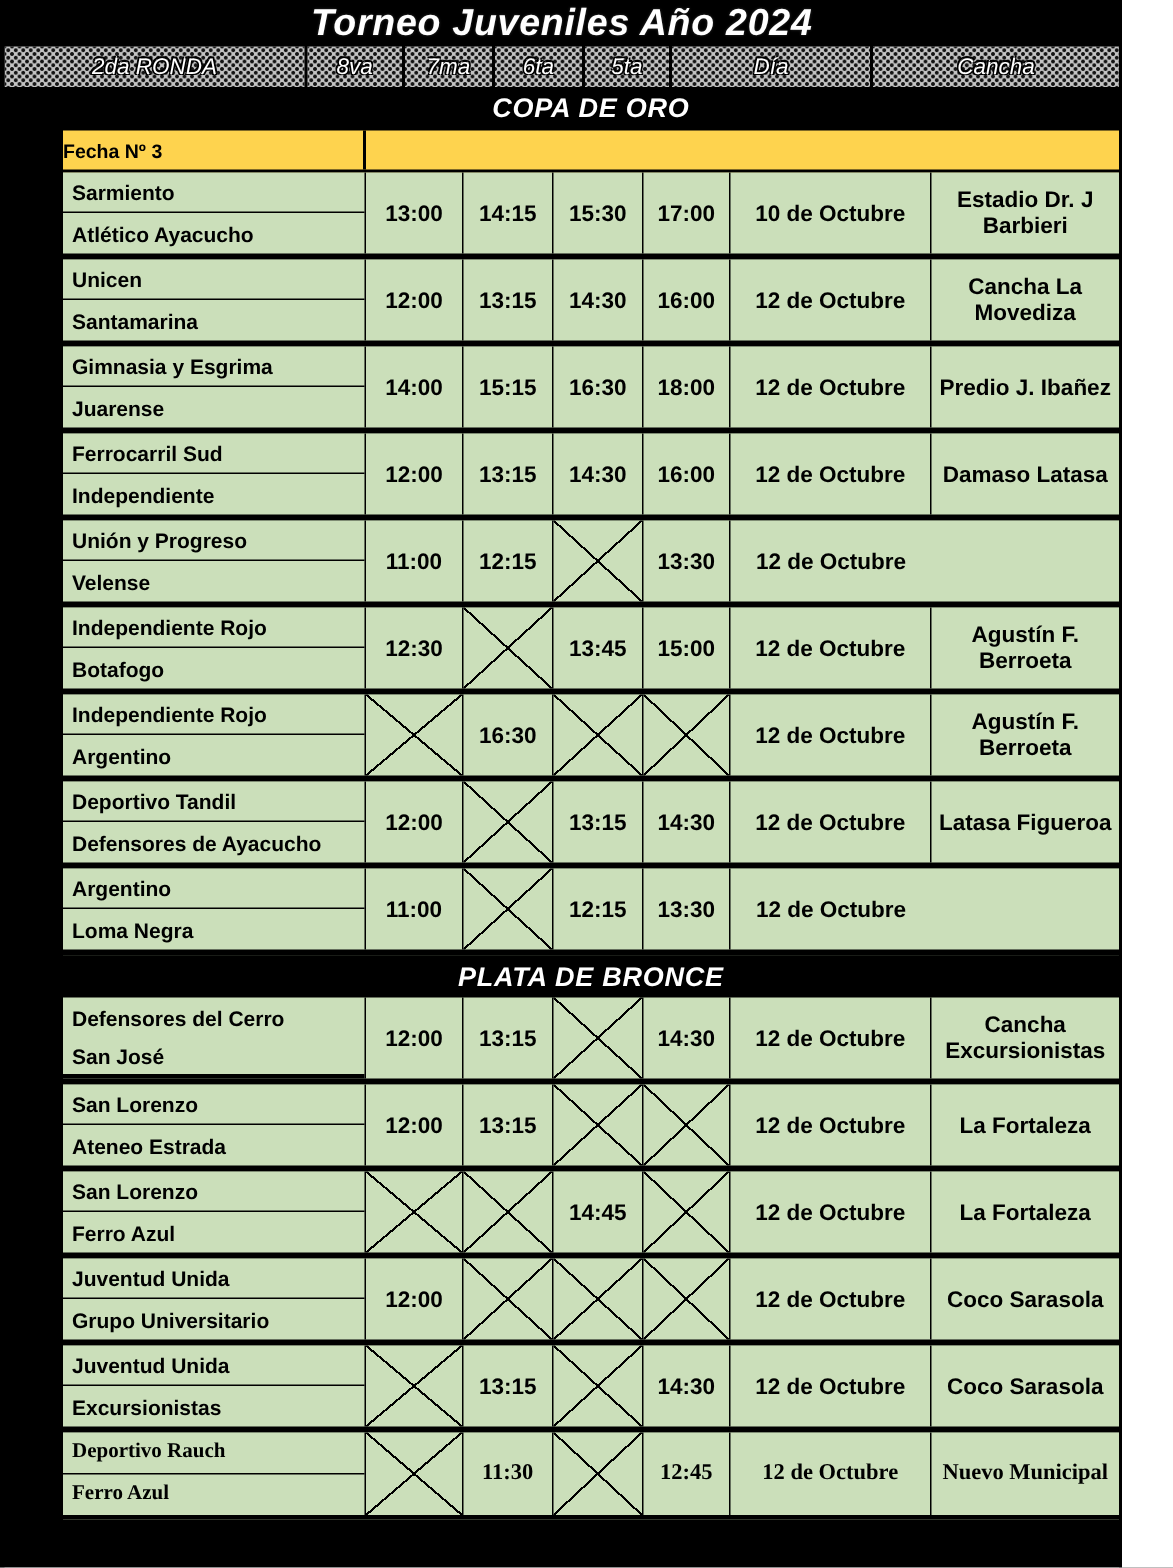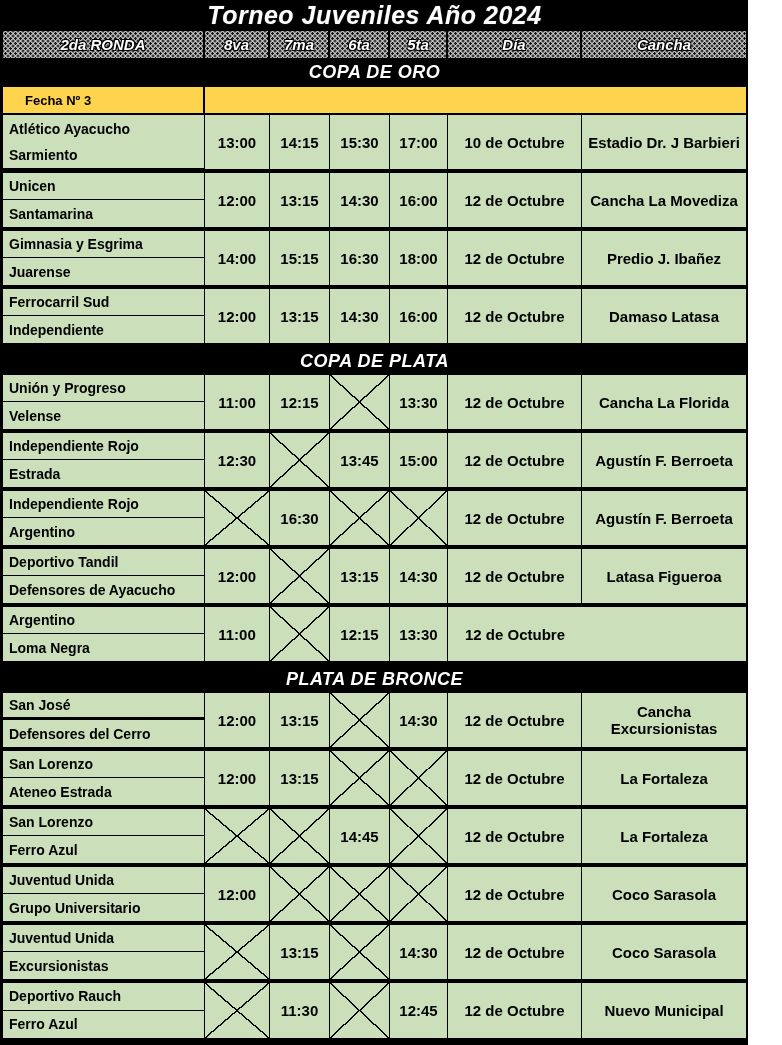--- a/index.html
+++ b/index.html
@@ -30,49 +30,49 @@
   
   .head-row{height:28px;flex:0 0 auto;background:#000;border-top:1px solid #000;}
   .head-cell{
     margin-right:2px;
     background-color:#c2c2c2;
     background-image:
       radial-gradient(circle,#141414 1.1px,transparent 1.45px),
       radial-gradient(circle,#141414 1.1px,transparent 1.45px);
     background-size:5px 5px;
     background-position:0 0,2.5px 2.5px;
-    color:#fff;font-weight:bold;font-style:italic;font-size:15px;
+    color:#fff;font-weight:normal;font-style:italic;font-size:15px;
     display:flex;align-items:center;justify-content:center;
     text-shadow:-1px -1px 0 #000,1px -1px 0 #000,-1px 1px 0 #000,1px 1px 0 #000;
   }
   .head-cell:last-child{margin-right:0;text-align:center;}
   
   .section-bar{
     height:28px;flex:0 0 auto;background:#000;color:#fff;
     display:flex;align-items:center;justify-content:center;
     font-size:18px;font-weight:bold;font-style:italic;
     letter-spacing:.5px;
   }
   
   .fecha-row{
     height:29px;flex:0 0 auto;background:#fed34e;
     display:grid;grid-template-columns:202px 1fr;
     border-top:1px solid #000;border-bottom:2px solid #000;
   }
   .fecha-cell{
     border-right:2px solid #000;
     display:flex;align-items:center;
-    padding-left:22px;font-size:13px;font-weight:bold;color:#000;
+    padding-left:0;font-size:13px;font-weight:bold;color:#000;
   }
   
   .match-row{
     height:58px;flex:0 0 auto;background:#cbdfba;
     border-bottom:4px solid #000;
   }
-  .match-row:last-child{border-bottom:3px solid #000;}
+  .match-row:last-child{border-bottom:3px solid #000;font-family:Liberation Serif, serif;}
   .cell{
     border-right:1.5px solid #000;
     color:#000;display:flex;align-items:center;justify-content:center;
     font-weight:bold;font-size:15px;
   }
   .cell:last-child{border-right:none;text-align:center;}
   .team-cell{
     flex-direction:column;align-items:stretch;justify-content:stretch;
     padding:0;font-size:14px;
   }
@@ -97,33 +97,33 @@
   <div class="head-row grid-row">
     <div class="head-cell">2da RONDA</div>
     <div class="head-cell">8va</div>
     <div class="head-cell">7ma</div>
     <div class="head-cell">6ta</div>
     <div class="head-cell">5ta</div>
     <div class="head-cell">Día</div>
     <div class="head-cell">Cancha</div>
   </div>
 
-  <div id="table-body" style="display:flex;flex-direction:column;flex:1 1 auto;">
+  <div id="table-body" style="display:flex;flex-direction:column;flex:1 1 auto;margin-left:39px;">
   <div class="section-bar">
     <span>COPA DE ORO</span>
   </div>
   <div class="fecha-row">
     <div class="fecha-cell">Fecha Nº 3</div>
     <div></div>
   </div>
 
   <div class="match-row grid-row">
     <div class="cell team-cell">
+      <div class="team home">Sarmiento</div>
       <div class="team away">Atlético Ayacucho</div>
-      <div class="team home">Sarmiento</div>
     </div>
     <div class="cell time-cell">13:00</div>
     <div class="cell time-cell">14:15</div>
     <div class="cell time-cell">15:30</div>
     <div class="cell time-cell">17:00</div>
     <div class="cell day-cell">10 de Octubre</div>
     <div class="cell venue-cell">Estadio Dr. J Barbieri</div>
   </div>
 
   <div class="match-row grid-row">
@@ -158,41 +158,37 @@
       <div class="team away">Independiente</div>
     </div>
     <div class="cell time-cell">12:00</div>
     <div class="cell time-cell">13:15</div>
     <div class="cell time-cell">14:30</div>
     <div class="cell time-cell">16:00</div>
     <div class="cell day-cell">12 de Octubre</div>
     <div class="cell venue-cell">Damaso Latasa</div>
   </div>
 
-  <div class="section-bar">
-    <span>COPA DE PLATA</span>
-  </div>
 
   <div class="match-row grid-row">
     <div class="cell team-cell">
       <div class="team home">Unión y Progreso</div>
       <div class="team away">Velense</div>
     </div>
     <div class="cell time-cell">11:00</div>
     <div class="cell time-cell">12:15</div>
     <div class="cell time-cell x-cell"></div>
     <div class="cell time-cell">13:30</div>
     <div class="cell day-cell">12 de Octubre</div>
-    <div class="cell venue-cell">Cancha La Florida</div>
   </div>
 
   <div class="match-row grid-row">
     <div class="cell team-cell">
       <div class="team home">Independiente Rojo</div>
-      <div class="team away">Estrada</div>
+      <div class="team away">Botafogo</div>
     </div>
     <div class="cell time-cell">12:30</div>
     <div class="cell time-cell x-cell"></div>
     <div class="cell time-cell">13:45</div>
     <div class="cell time-cell">15:00</div>
     <div class="cell day-cell">12 de Octubre</div>
     <div class="cell venue-cell">Agustín F. Berroeta</div>
   </div>
 
   <div class="match-row grid-row">
@@ -232,22 +228,22 @@
     <div class="cell time-cell">13:30</div>
     <div class="cell day-cell">12 de Octubre</div>
   </div>
 
   <div class="section-bar">
     <span>PLATA DE BRONCE</span>
   </div>
 
   <div class="match-row grid-row">
     <div class="cell team-cell">
+      <div class="team away">Defensores del Cerro</div>
       <div class="team home thick">San José</div>
-      <div class="team away">Defensores del Cerro</div>
     </div>
     <div class="cell time-cell">12:00</div>
     <div class="cell time-cell">13:15</div>
     <div class="cell time-cell x-cell"></div>
     <div class="cell time-cell">14:30</div>
     <div class="cell day-cell">12 de Octubre</div>
     <div class="cell venue-cell">Cancha Excursionistas</div>
   </div>
 
   <div class="match-row grid-row">

